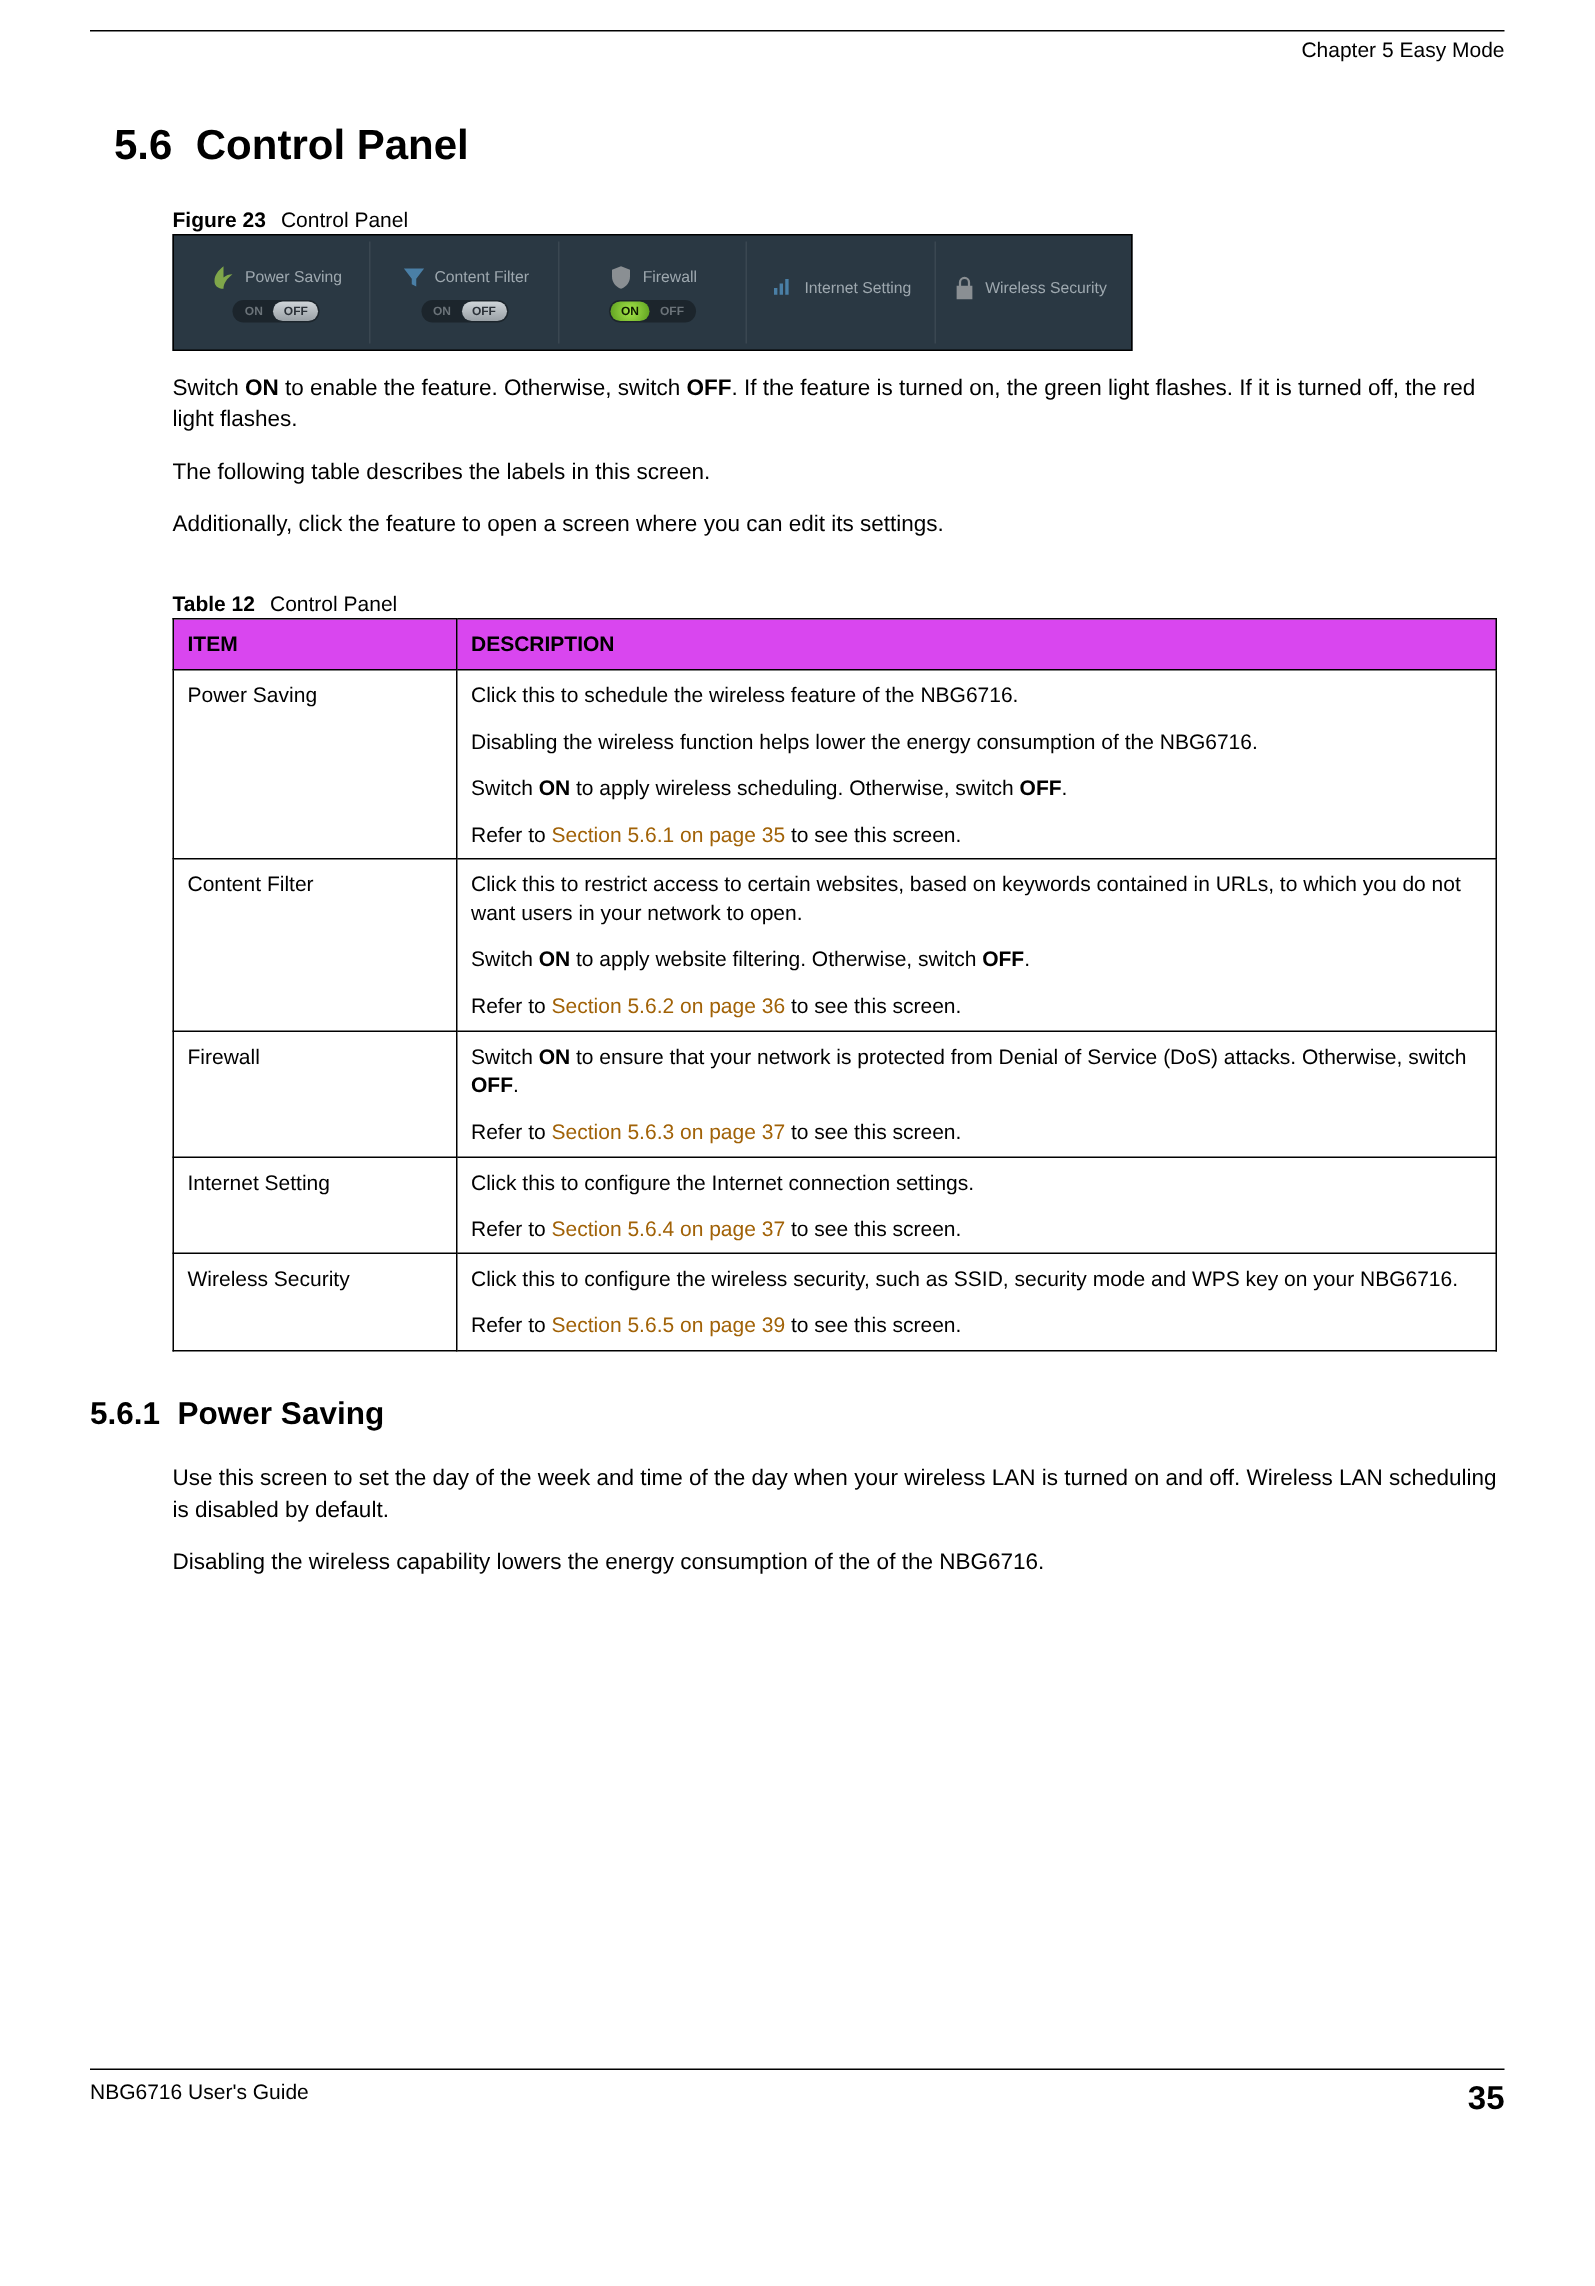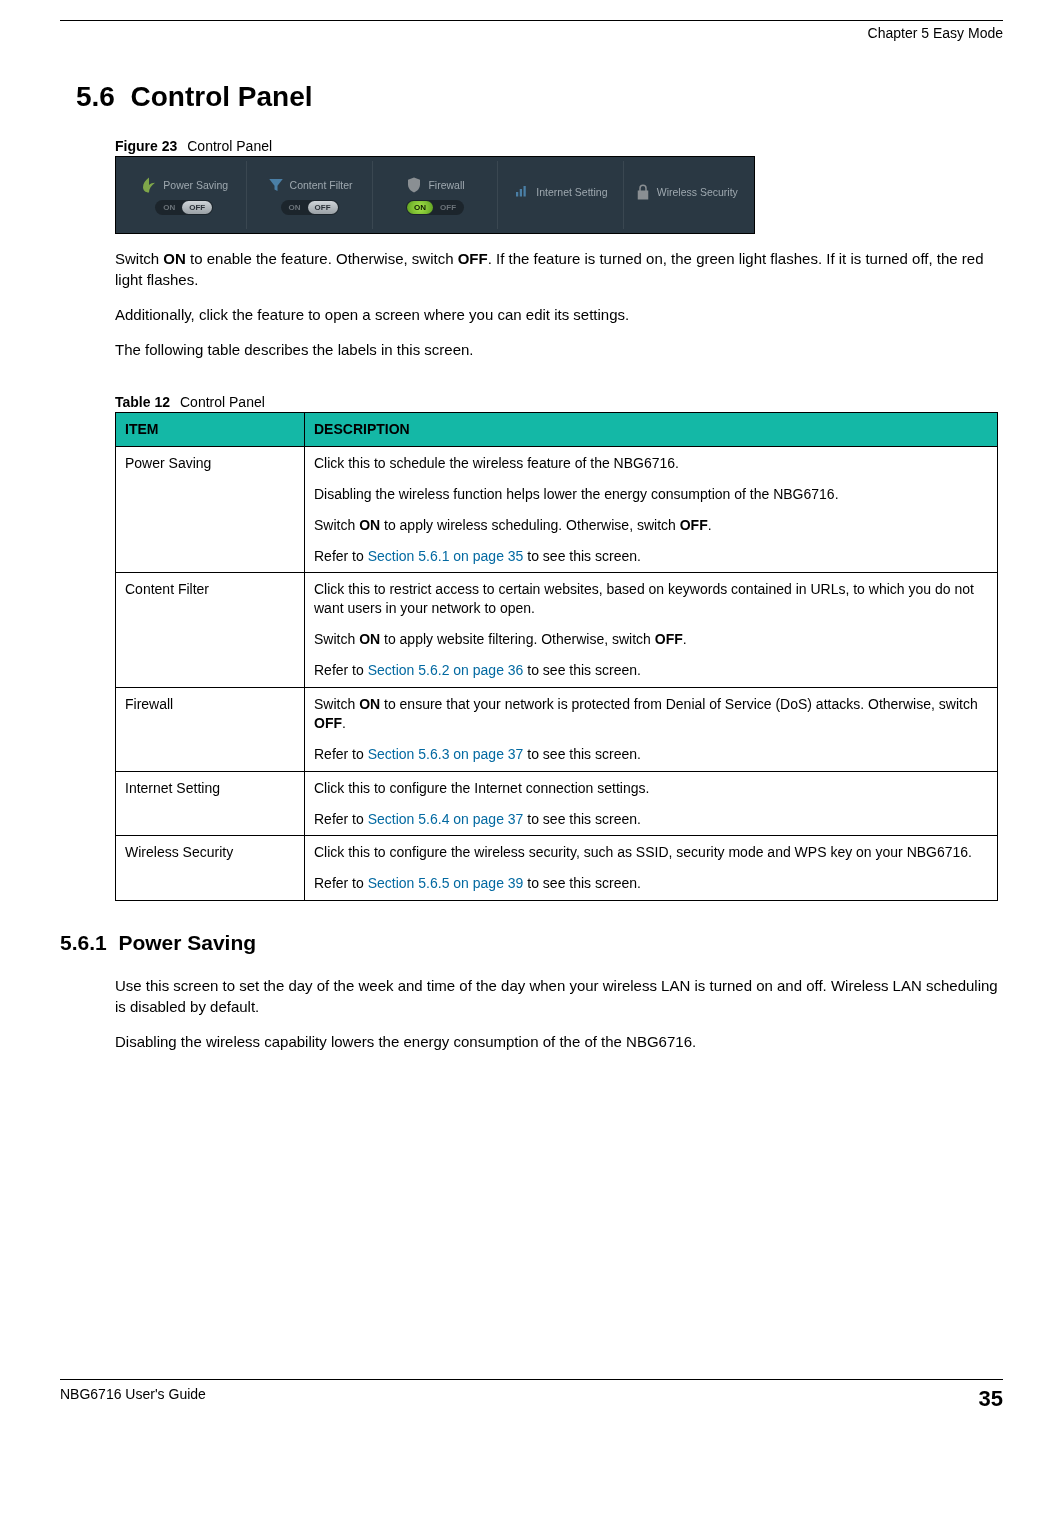--- a/index.html
+++ b/index.html
@@ -121,27 +121,27 @@
   }
   table.desc-table th, table.desc-table td {
     border: 1px solid #000;
     padding: 7px 9px;
     text-align: left;
     vertical-align: top;
     font-size: 14px;
     line-height: 1.35;
   }
   table.desc-table th {
-    background: #14b8a6;
+    background: #d946ef;
     font-weight: bold;
   }
   table.desc-table td.item-col { width: 170px; }
   .cell-p { margin: 0 0 12px 0; }
   .cell-p:last-child { margin-bottom: 0; }
-  a.ref-link { color: #0369a1; text-decoration: none; }
+  a.ref-link { color: #a16207; text-decoration: none; }
   h2.sub-title {
     font-size: 21px;
     font-weight: bold;
     font-family: Arial, sans-serif;
     margin: 30px 0 20px 0;
   }
   .footer {
     position: absolute;
     bottom: 16px;
     left: 60px;
@@ -240,22 +240,22 @@
             </span>
             <span class="cp-label">Wireless Security</span>
           </div>
         </div>
       </div>
 
     <p>
       <span>Switch </span><b>ON</b><span> to enable the feature. Otherwise, switch </span><b>OFF</b><span>. If the feature is turned on, the green light flashes. If it is turned off, the red light flashes.</span>
     </p>
 
+    <p>The following table describes the labels in this screen.</p>
     <p>Additionally, click the feature to open a screen where you can edit its settings.</p>
-    <p>The following table describes the labels in this screen.</p>
 
     <div class="table-caption">
       <b>Table 12</b><span>Control Panel</span>
     </div>
 
     <table class="desc-table">
       <thead>
         <tr>
           <th>ITEM</th>
           <th>DESCRIPTION</th>

